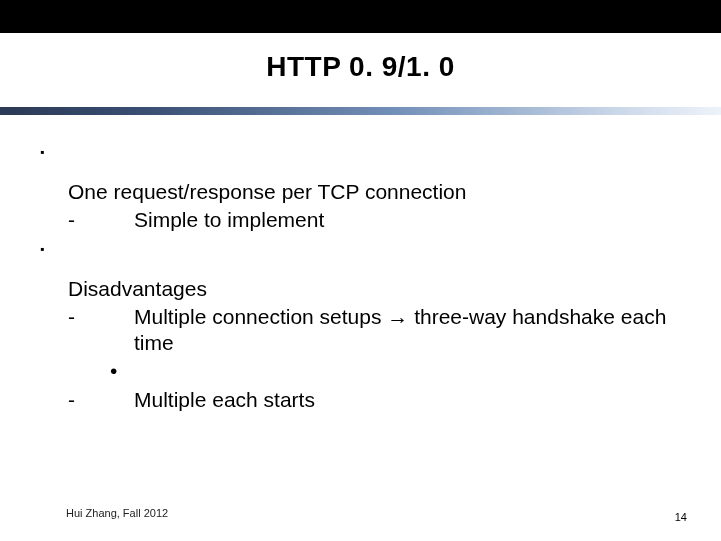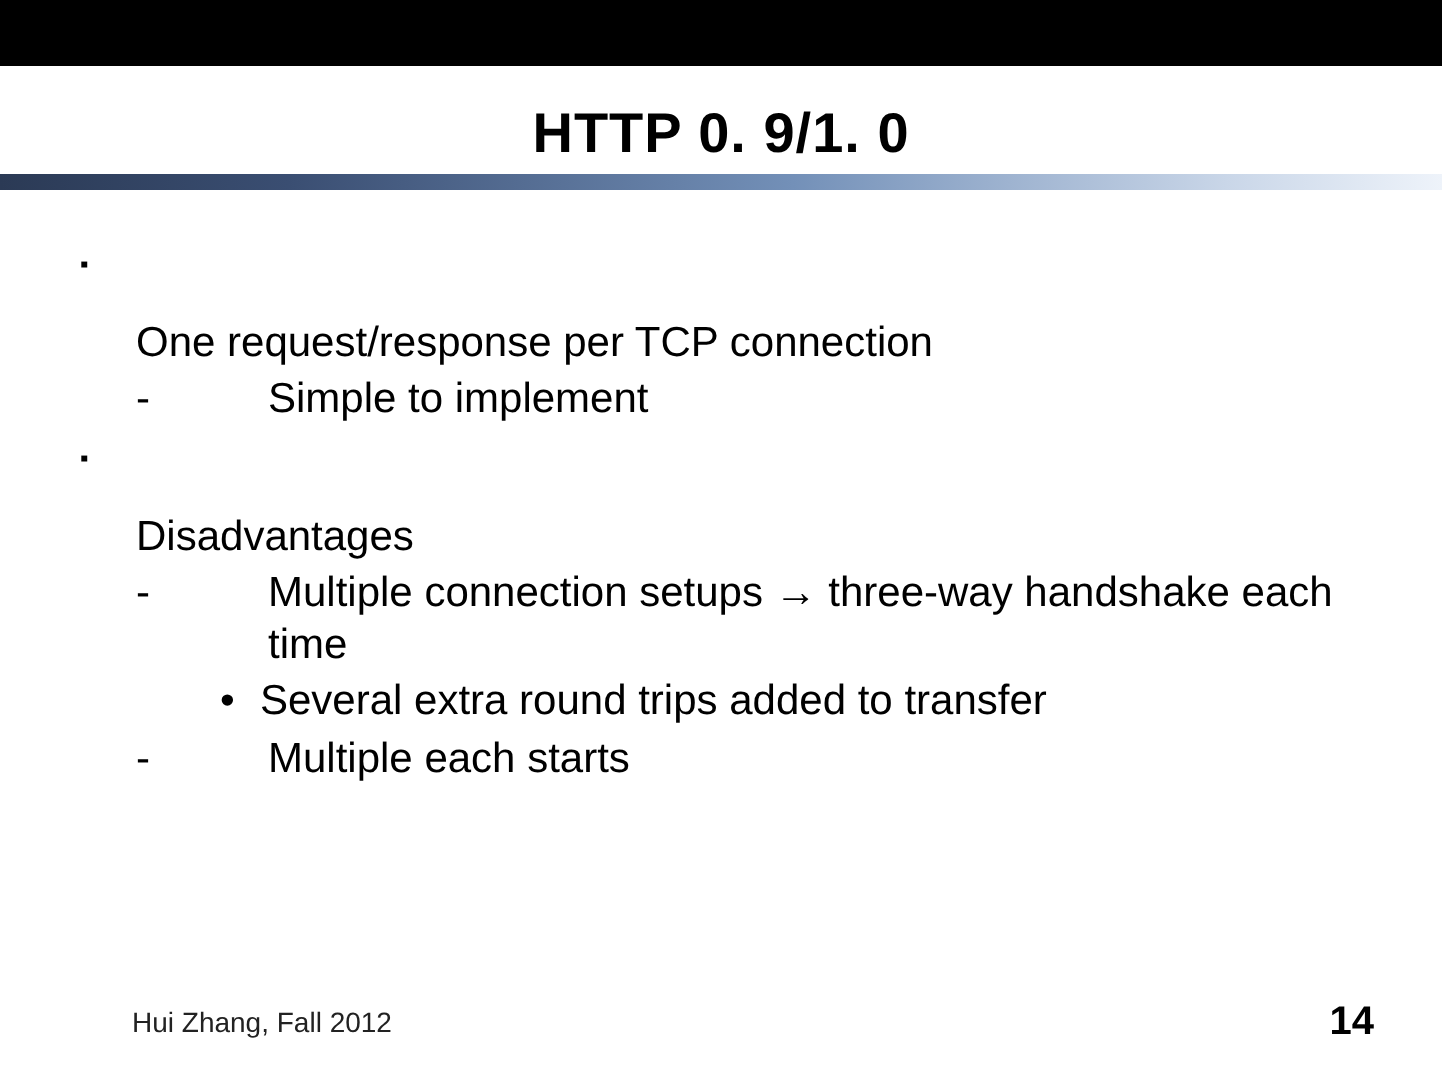--- a/index.html
+++ b/index.html
@@ -13,21 +13,21 @@
   }
   .topband {
     width: 100%;
     height: 33px;
     background: #000;
   }
   .title {
     text-align: center;
     font-size: 28px;
     font-weight: bold;
-    padding: 18px 0 4px 0;
+    padding: 18px 0 24px 0;
     letter-spacing: 0.5px;
   }
   .hr-grad {
     width: 100%;
     height: 8px;
     background: linear-gradient(to right, #2b3a55 0%, #3a4e72 20%, #7390b8 55%, #c9d6e8 85%, #eef3fa 100%);
   }
   .content {
     padding: 24px 30px 0 40px;
     font-size: 21px;
@@ -61,29 +61,29 @@
   }
   .b3 .mark {
     flex: 0 0 20px;
     text-align: left;
   }
   .b3 .txt { flex: 1; }
   .footer-left {
     position: absolute;
     left: 66px;
     bottom: 22px;
-    font-size: 14px;
+    font-size: 11px;
     color: #222;
   }
   .footer-right {
     position: absolute;
     right: 34px;
     bottom: 18px;
-    font-size: 20px;
-    font-weight: bold;
+    font-size: 11px;
+    font-weight: normal;
   }
 </style>
 </head>
 <body>
 
 <div class="topband"></div>
 
 <div class="title">HTTP 0. 9/1. 0</div>
 
 <div class="hr-grad"></div>
@@ -102,21 +102,20 @@
   <div class="b1">
     <span class="mark">▪</span>
     <span class="txt">Disadvantages</span>
   </div>
   <div class="b2">
     <span class="mark">-</span>
     <span class="txt">Multiple connection setups → three-way handshake each time</span>
   </div>
   <div class="b3">
     <span class="mark">•</span>
-    <span class="txt">Several extra round trips added to transfer</span>
   </div>
   <div class="b2">
     <span class="mark">-</span>
     <span class="txt">Multiple each starts</span>
   </div>
 
 </div>
 
 <div class="footer-left">Hui Zhang, Fall 2012</div>
 <div class="footer-right">14</div>

